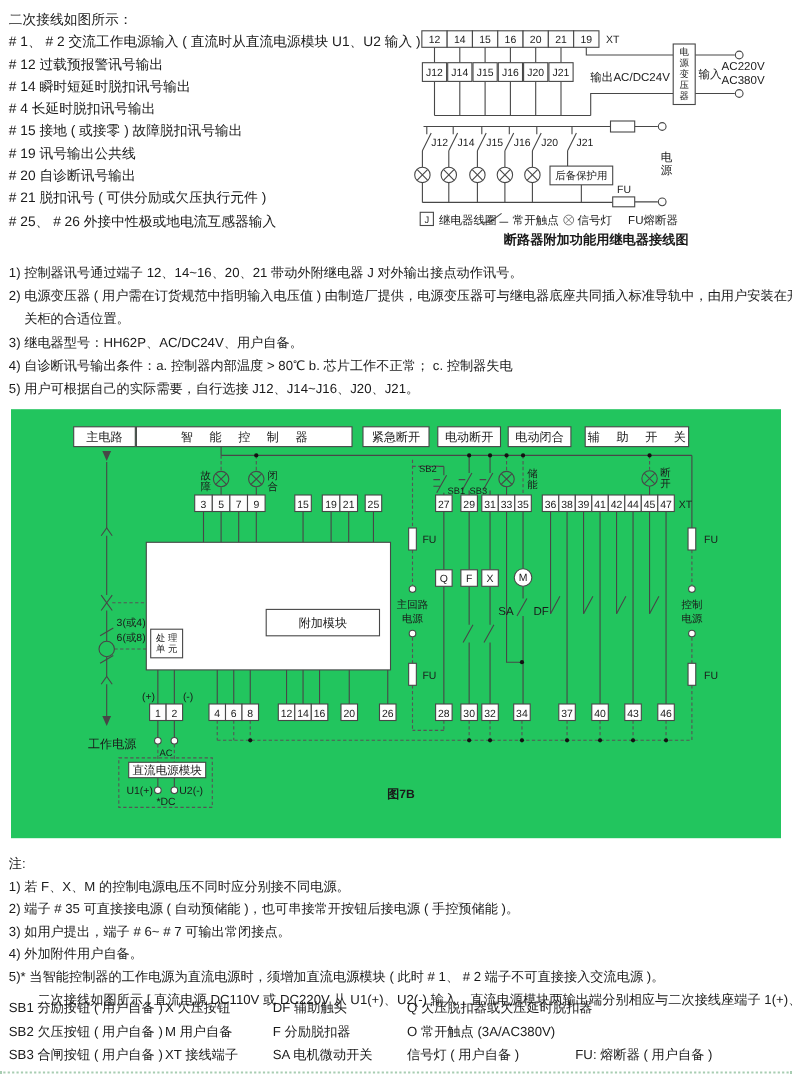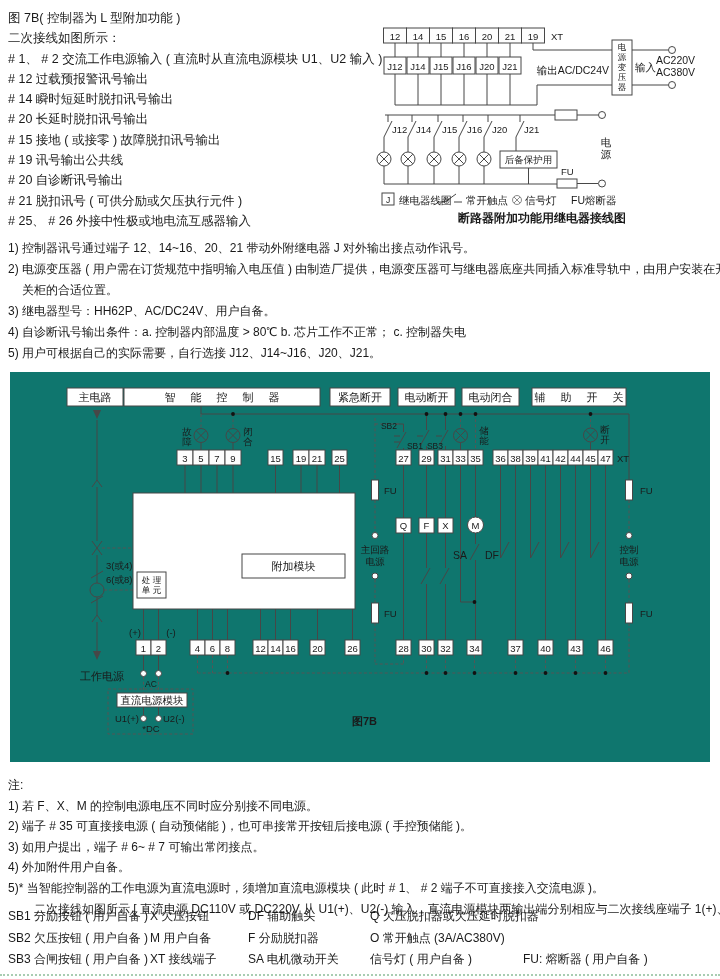--- a/index.html
+++ b/index.html
@@ -3,21 +3,21 @@
 <meta charset="utf-8">
 <style>
   html,body{margin:0;padding:0;background:#fff;}
   #page{position:relative;width:720px;height:979px;background:#fff;overflow:hidden;
         font-family:"Liberation Sans",sans-serif;color:#1a1a1a;}
   .blk{position:absolute;white-space:nowrap;}
   .ln{white-space:nowrap;}
   #intro{left:8px;top:8px;font-size:12.5px;line-height:20.3px;}
   #notesmid{left:8px;top:238px;font-size:12px;line-height:21px;}
   #notesmid .indent{padding-left:14px;}
-  #grayfig{position:absolute;left:10px;top:372px;width:700px;height:390px;background:#0f766e;}
+  #grayfig{position:absolute;left:10px;top:372px;width:700px;height:390px;background:#22c55e;}
   #notesbot{left:8px;top:775px;font-size:12px;line-height:20.6px;}
   #notesbot .indent{padding-left:26px;}
   #legend{left:8px;top:908px;width:706px;font-size:12px;}
   .lrow{position:relative;height:21.5px;}
   .lrow span{position:absolute;top:0;white-space:nowrap;}
   .lc0{left:0;} .lc1{left:142px;} .lc2{left:240px;} .lc3{left:362px;} .lc4{left:515px;}
   #greenline{position:absolute;left:0;top:974px;width:720px;border-top:2px dotted #a8cdb2;}
   svg{position:absolute;overflow:visible;}
   svg text{font-family:"Liberation Sans",sans-serif;fill:#1a1a1a;}
   .w{stroke:#474747;fill:none;stroke-width:1;}
@@ -30,26 +30,25 @@
   .f8{font-size:8.5px;} .f9{font-size:9.5px;} .f10{font-size:10.5px;}
   .f11{font-size:11px;} .f12{font-size:12px;} .b{font-weight:bold;}
   .ls{letter-spacing:6px;}
 </style>
 </head>
 <body>
 
 <div id="page">
 
   <div id="intro" class="blk">
-    <div class="ln">图 7B( 控制器为 L 型附加功能 )</div>
     <div class="ln">二次接线如图所示：</div>
     <div class="ln"># 1、 # 2 交流工作电源输入 ( 直流时从直流电源模块 U1、U2 输入 )</div>
     <div class="ln"># 12 过载预报警讯号输出</div>
     <div class="ln"># 14 瞬时短延时脱扣讯号输出</div>
-    <div class="ln"># 20 长延时脱扣讯号输出</div>
+    <div class="ln"># 4 长延时脱扣讯号输出</div>
     <div class="ln"># 15 接地 ( 或接零 ) 故障脱扣讯号输出</div>
     <div class="ln"># 19 讯号输出公共线</div>
     <div class="ln"># 20 自诊断讯号输出</div>
     <div class="ln"># 21 脱扣讯号 ( 可供分励或欠压执行元件 )</div>
     <div class="ln"># 25、 # 26 外接中性极或地电流互感器输入</div>
   </div>
 
   <svg id="relayfig" style="left:378px;top:16px;" width="342" height="214" viewBox="0 0 342 214">
     <defs>
       <g id="lamp" class="w">

